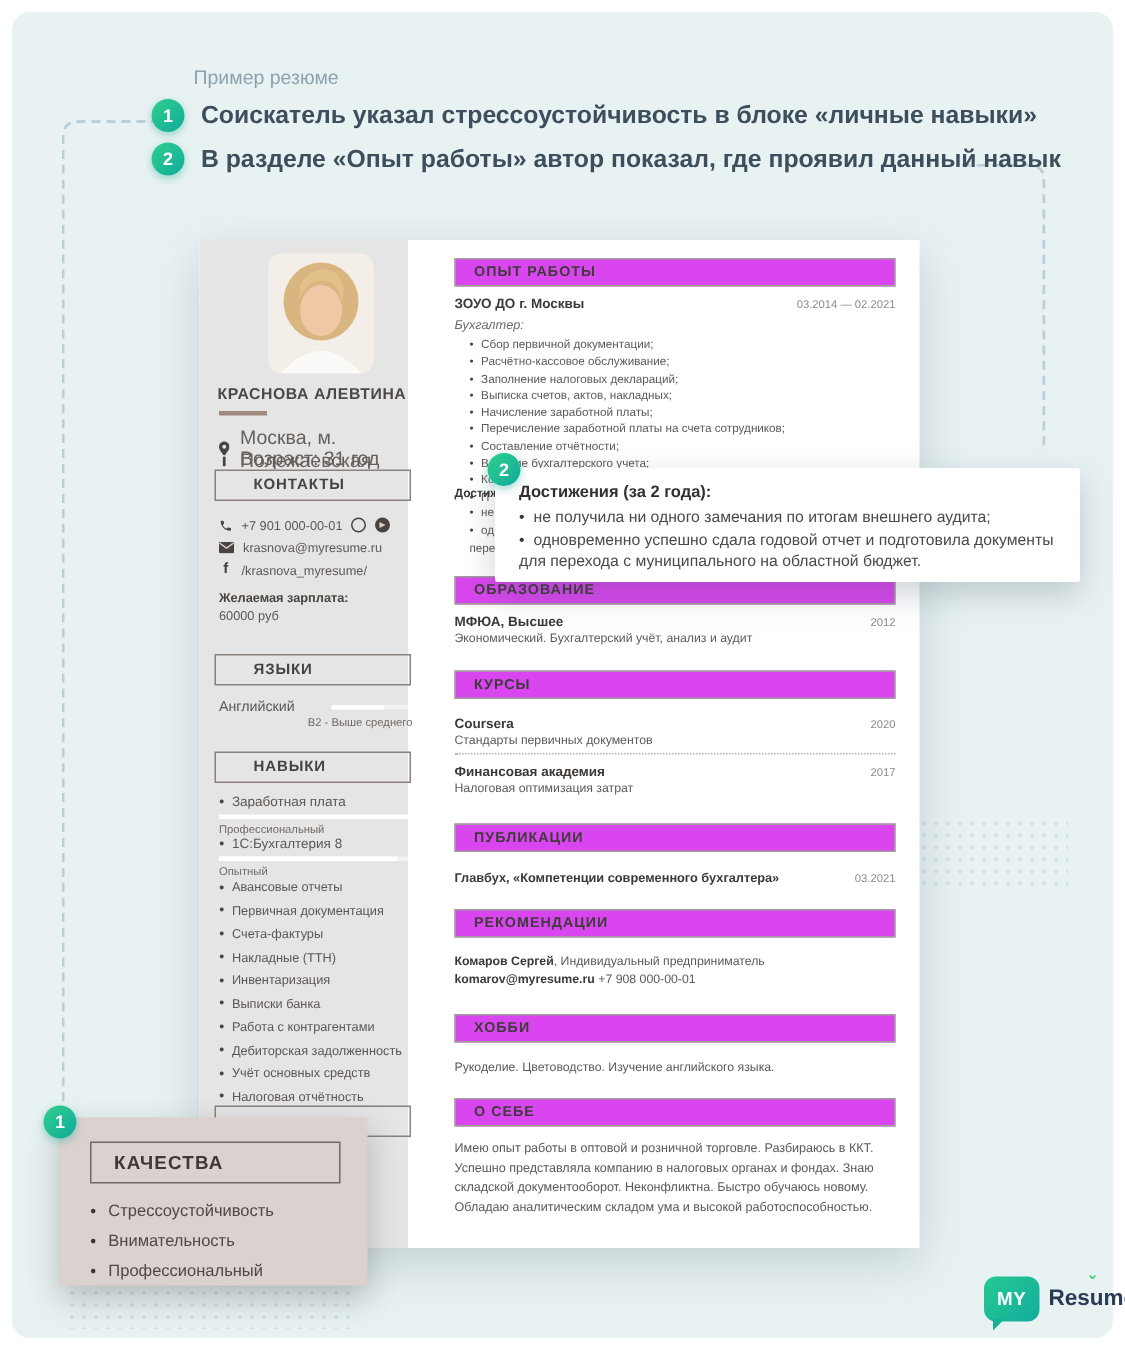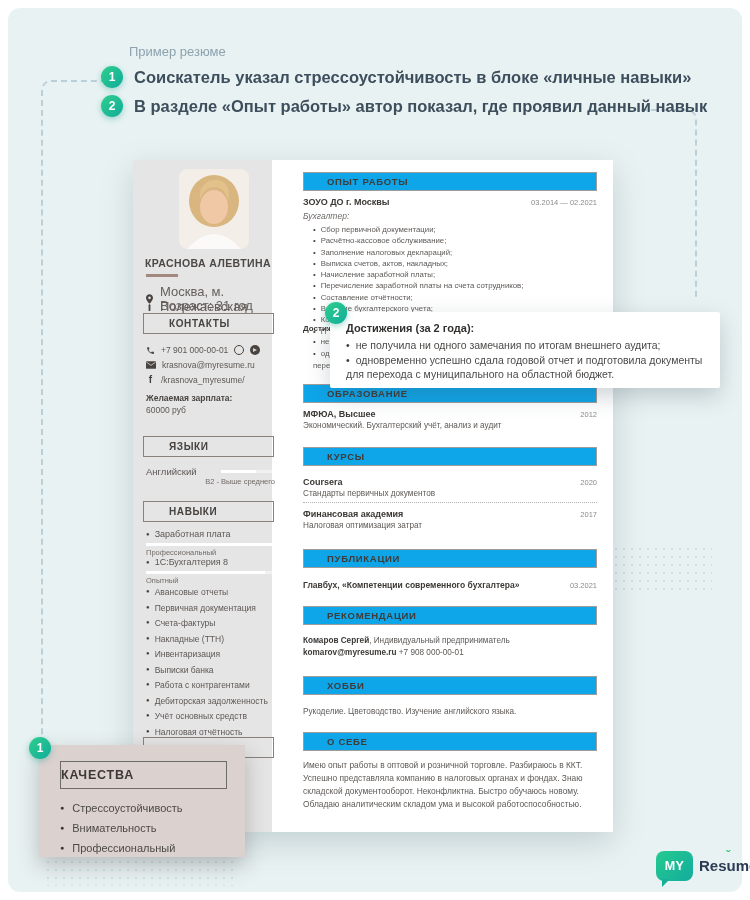--- a/index.html
+++ b/index.html
@@ -55,22 +55,22 @@
   .s1n{top:369px}.s2n{top:397px}
   .s1b{left:13px;top:383px;width:129px}.s2b{left:13px;top:411px;width:129px}
   .skillr-level{position:absolute;left:13px;width:129px;text-align:left;font-size:7.5px;color:#736b67}
   .s1l{top:388px}.s2l{top:416px}
   ul{list-style:none;margin:0;padding:0}
   .skill-list{position:absolute;left:13px;top:424px;width:132px}
   .skill-list li{font-size:8.5px;line-height:15px;color:#5d5754}
   .skill-list li::before{content:"●";font-size:6px;vertical-align:1.5px;margin-right:5px;color:#4a4440}
   
   .main{position:absolute;left:170px;top:0;width:294px;height:672px}
-  .main-hbox{position:absolute;left:0;width:294px;height:19px;border:1px solid #a09c99;background:#0ea5e9;
-             display:flex;align-items:center;padding-left:23px;box-sizing:border-box;
+  .main-hbox{position:absolute;left:0;width:294px;height:19px;border:1px solid #a09c99;background:#d946ef;
+             display:flex;align-items:center;padding-left:12px;box-sizing:border-box;
              font-size:9.5px;font-weight:bold;color:#3e3b39;letter-spacing:.7px}
   .mh-exp{top:12px}.mh-edu{top:224px}.mh-course{top:287px}.mh-pub{top:389px}.mh-rec{top:446px}.mh-hobby{top:516px}.mh-about{top:572px}
   .row2{position:absolute;left:0;width:294px;display:flex;justify-content:space-between;align-items:baseline}
   .r-company{top:37px}.r-edu{top:249px}.r-c1{top:317px}.r-c2{top:349px}.r-pub{top:420px}
   .bname{font-size:9px;font-weight:bold;color:#3b3835}
   .bdate{font-size:7.5px;color:#8d8a88}
   .position{position:absolute;left:0;top:51px;font-size:8.5px;font-style:italic;color:#6f6a66}
   .duties{position:absolute;left:10px;top:64px;width:284px}
   .duties li{font-size:7.8px;line-height:11.3px;color:#5d5956}
   .duties li::before{content:"•";margin-right:5px;color:#4a4642}
@@ -89,21 +89,21 @@
   .popup2{position:absolute;left:330px;top:312px;width:390px;height:76px;background:#fff;border-radius:2px;
           box-shadow:0 8px 22px rgba(60,80,90,.25);padding:10px 0 0 16px;box-sizing:border-box;z-index:5}
   .popup2-title{font-size:11px;font-weight:bold;color:#32302e}
   .popup2 ul{margin-top:4px;width:360px}
   .popup2 li{font-size:10.5px;line-height:14.5px;color:#4c4a48}
   .popup2 li::before{content:"•";margin-right:6px;color:#3a3836}
   .badge-b2{position:absolute;left:325px;top:302px;z-index:6}
   .popup1{position:absolute;left:39px;top:745px;width:206px;height:112px;background:#dbd1cf;
           box-shadow:0 8px 20px rgba(60,60,60,.3);z-index:5}
   .p1-hbox{position:absolute;left:21px;top:16px;width:167px;height:28px;border:1.5px solid #6e6a67;
-           display:flex;align-items:center;box-sizing:border-box;
+           display:flex;align-items:center;padding-left:15px;box-sizing:border-box;
            font-size:12.5px;font-weight:bold;color:#3c3936;letter-spacing:.8px}
   .popup1 ul{position:absolute;left:21px;top:53px}
   .popup1 li{font-size:11px;line-height:19.5px;color:#4c4946}
   .popup1 li::before{content:"●";font-size:7px;vertical-align:1.5px;margin-right:8px;color:#3a3734}
   .badge-b1{position:absolute;left:29px;top:737px;z-index:6}
   
   .logo{position:absolute;left:656px;top:851px;width:90px;height:36px;z-index:4}
   .logo-bubble{position:absolute;left:0;top:0;width:37px;height:30px;border-radius:8px;
                background:linear-gradient(135deg,#25ca90,#13ac9d);display:flex;align-items:center;justify-content:center;
                color:#fff;font-weight:700;font-size:12.5px;letter-spacing:.5px}

